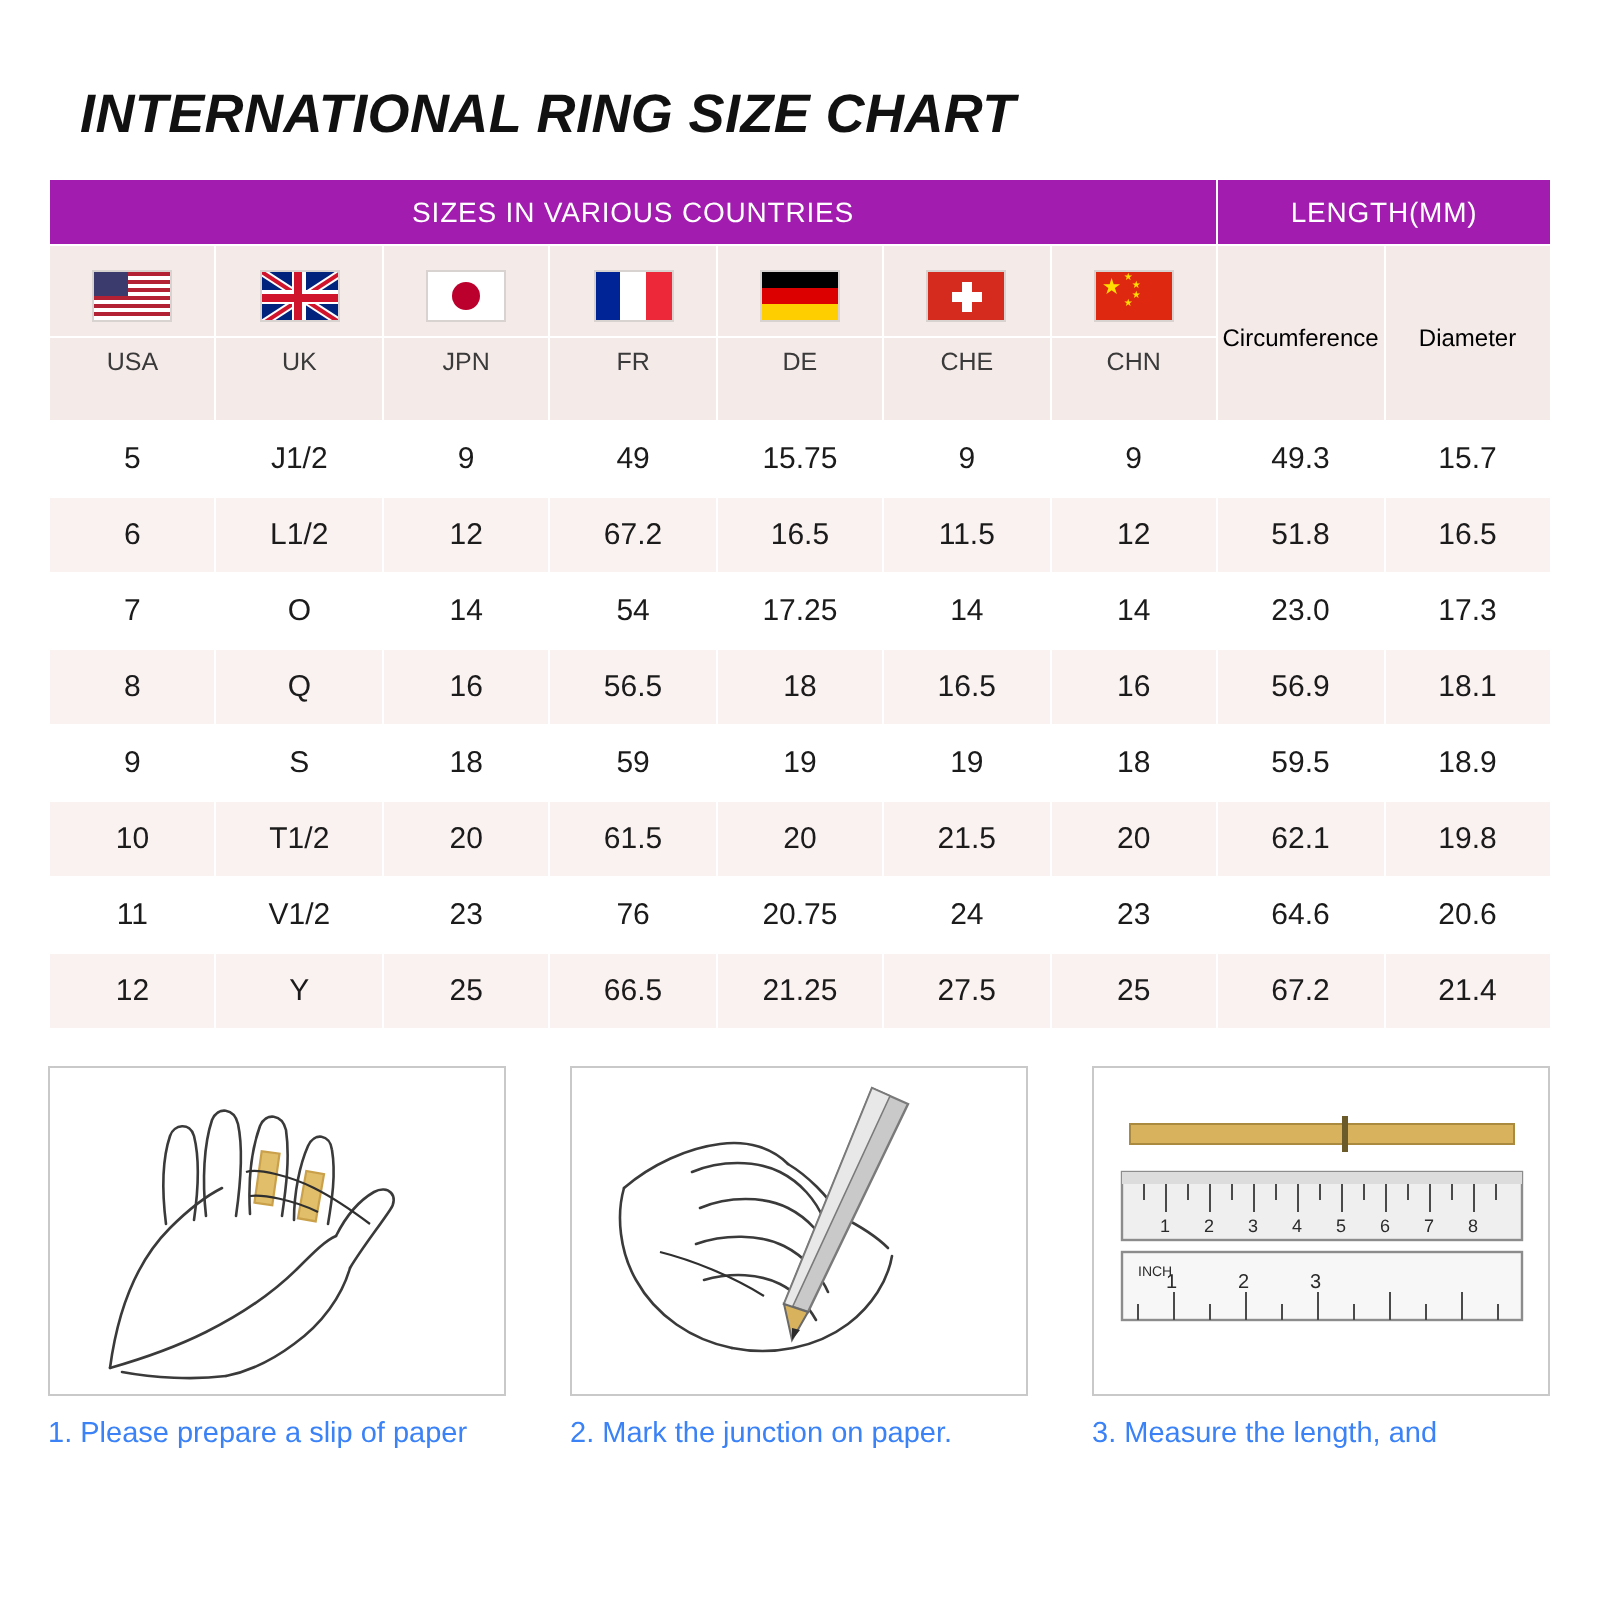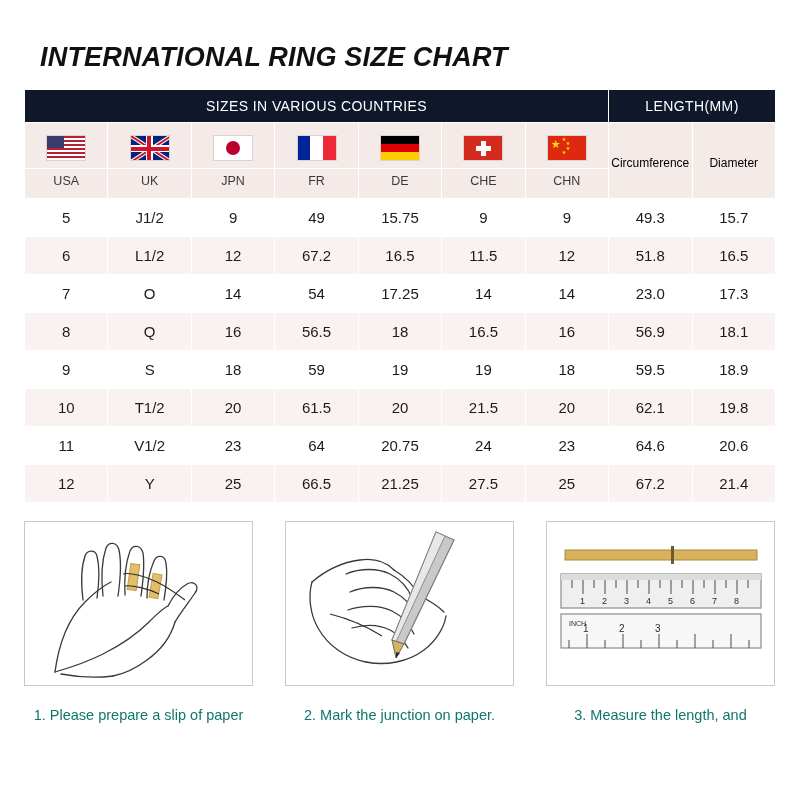--- a/index.html
+++ b/index.html
@@ -35,38 +35,38 @@
     width: 752px;
     border-collapse: collapse;
     table-layout: fixed;
   }
   table.size-chart td, table.size-chart th {
     border: 1px solid #ffffff;
     text-align: center;
     vertical-align: middle;
   }
   .hdr-group {
-    background: #0f172a;
+    background: #a21caf;
     color: #ffffff;
     font-size: 14px;
     font-weight: normal;
     letter-spacing: 0.4px;
     height: 30px;
   }
   .flagrow td {
     background: #f4ebe9;
     height: 38px;
     padding-top: 6px;
   }
   .labelrow td {
     background: #f4ebe9;
     font-size: 12.5px;
     color: #3a3a3a;
     height: 22px;
-    padding-bottom: 6px;
+    padding-bottom: 18px;
   }
   .lenhdr {
     background: #f4ebe9;
     font-size: 12px;
     color: #000000;
   }
   tbody tr td {
     height: 35px;
     font-size: 15px;
     color: #1b1b1b;
@@ -157,25 +157,24 @@
   .step-img {
     width: 229px;
     height: 165px;
     border: 1px solid #c9c9c9;
     background: #ffffff;
     box-sizing: border-box;
     position: relative;
     overflow: hidden;
   }
   .step-cap {
-    margin-top: 19px;
-    text-align: center;
+    margin-top: 9px;
     font-size: 14.5px;
     line-height: 1.38;
-    color: #0f766e;
+    color: #3b82f6;
   }
   .step-cap .l2 { display: block; }
 </style>
 </head>
 <body>
 
 <div class="page">
 
   <div class="title">INTERNATIONAL RING SIZE CHART</div>
 
@@ -305,21 +304,21 @@
         <td>20</td>
         <td>21.5</td>
         <td>20</td>
         <td>62.1</td>
         <td>19.8</td>
       </tr>
       <tr>
         <td>11</td>
         <td>V1/2</td>
         <td>23</td>
-        <td>64</td>
+        <td>76</td>
         <td>20.75</td>
         <td>24</td>
         <td>23</td>
         <td>64.6</td>
         <td>20.6</td>
       </tr>
       <tr>
         <td>12</td>
         <td>Y</td>
         <td>25</td>

